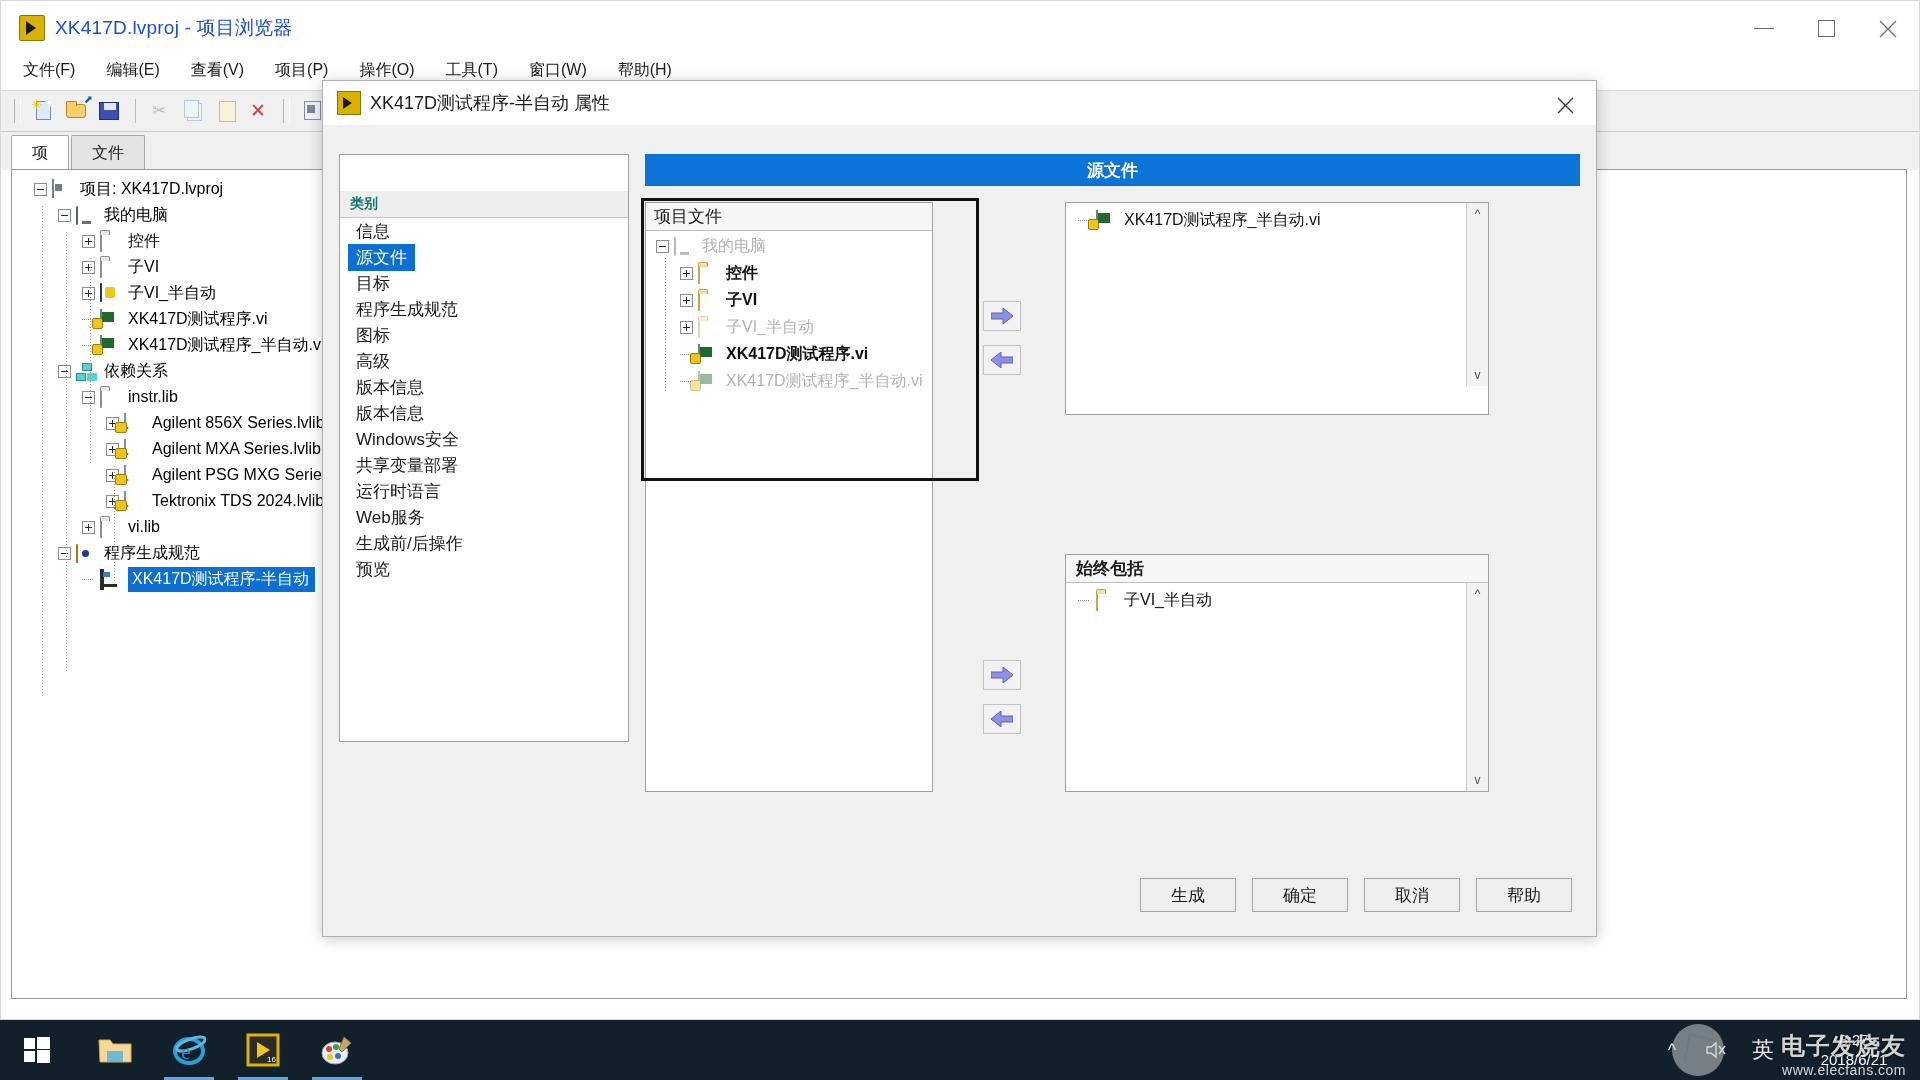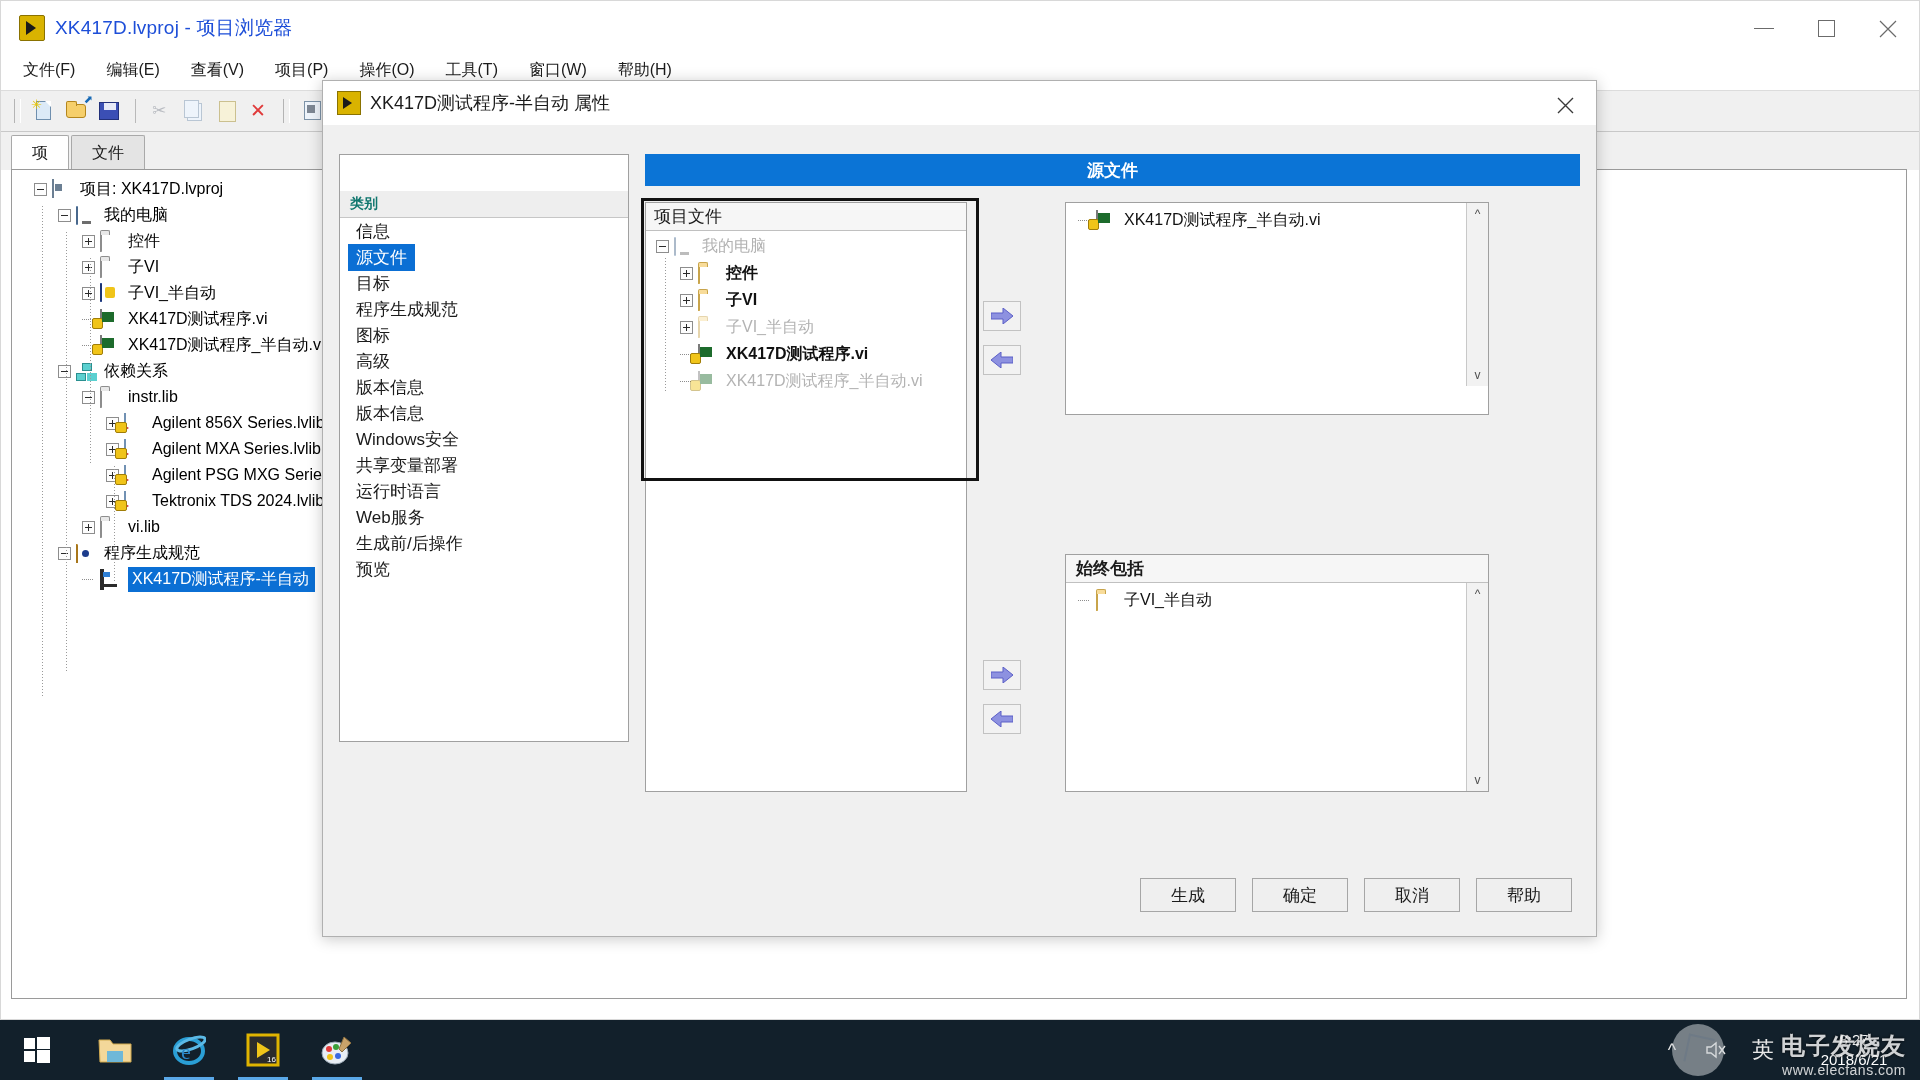--- a/index.html
+++ b/index.html
@@ -157,21 +157,21 @@
   .cat-row { height:26px; display:flex; align-items:center; }
   .cat-item.sel { background:#0b6fd4; color:#ffffff; }
 
   .banner {
     position:absolute; left:322px; top:25px; right:16px; height:32px;
     background:#0b74d6; color:#ffffff; font-size:17px; font-weight:bold;
     display:flex; align-items:center; justify-content:center;
   }
 
   .proj-files {
-    position:absolute; left:322px; top:73px; width:322px; height:590px;
+    position:absolute; left:322px; top:73px; width:288px; height:590px;
     background:#ffffff; border:1px solid #a0a0a0;
   }
   .proj-files .ph-head { height:28px; border-bottom:1px solid #c0c0c0; background:#f6f6f6;
      font-size:17px; color:#1b1b1b; display:flex; align-items:center; padding-left:8px;}
   .focus-ring {
     position:absolute; left:318px; top:69px; width:338px; height:283px;
     border:3px solid #111111; pointer-events:none;
   }
   .pf-node { height:27px; display:flex; align-items:center; white-space:nowrap; font-size:16px; }
   .pf-node .lbl { color:#111; }

